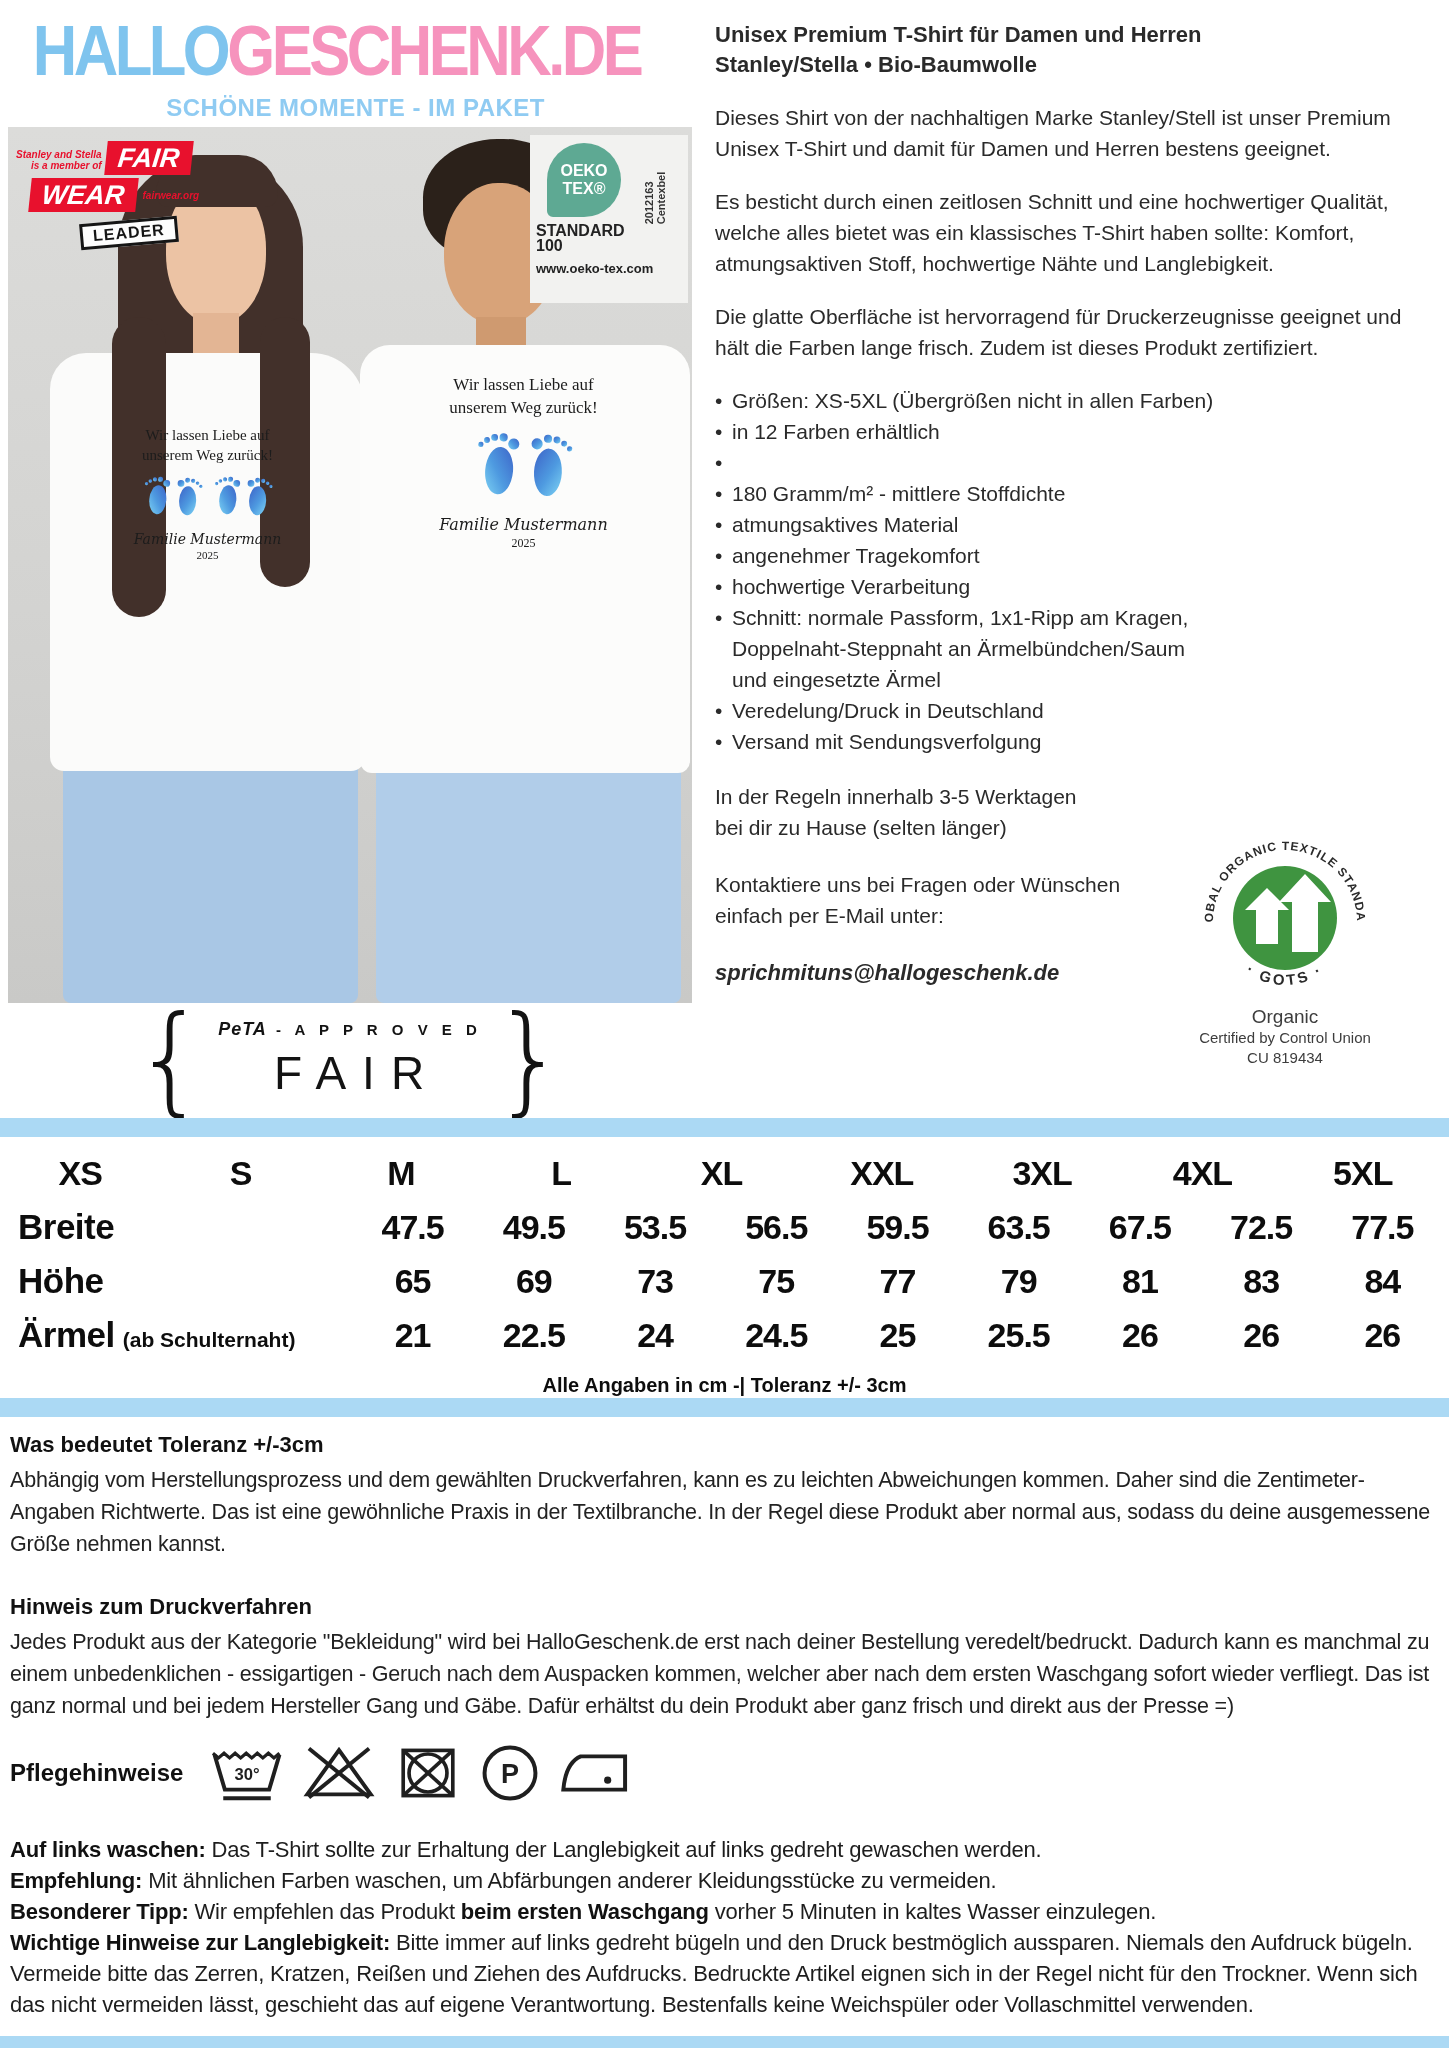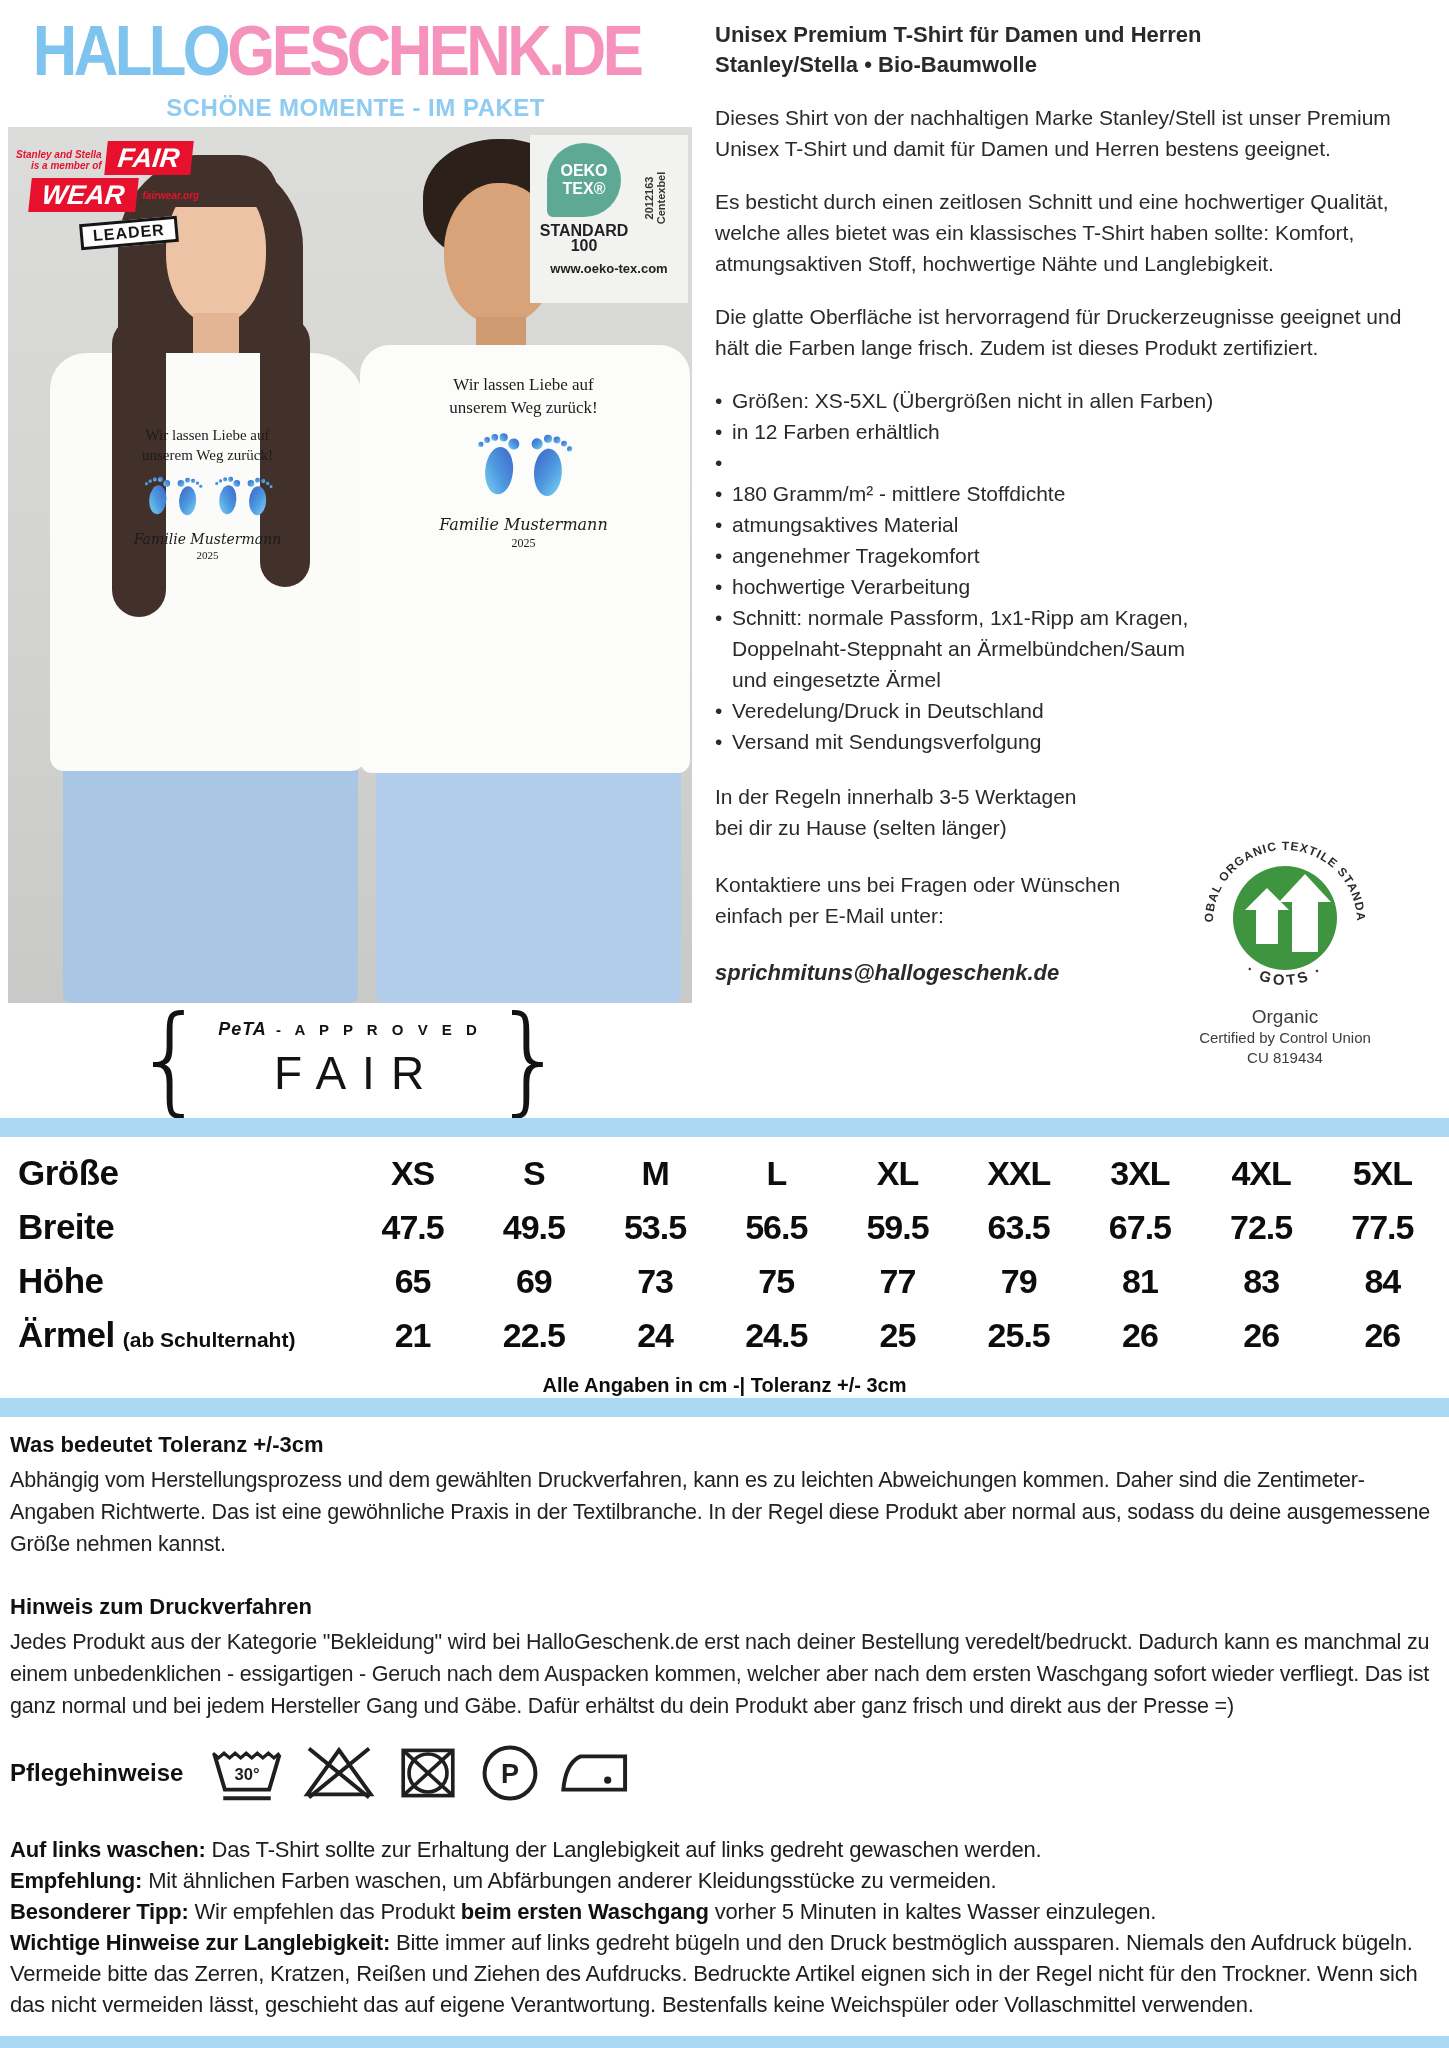--- a/index.html
+++ b/index.html
@@ -50,21 +50,21 @@
   .fw-row{display:flex;align-items:flex-end;}
   .fw-member{font-size:10px;font-weight:700;font-style:italic;text-align:right;line-height:11px;margin-right:4px;margin-bottom:4px;}
   .fw-block{background:#e8112d;color:#fff;font-weight:800;font-style:italic;font-size:27px;line-height:30px;padding:2px 12px;transform:skewX(-6deg);}
   .fw-row2{margin-top:3px;display:flex;align-items:center;}
   .fw-row2 .fw-block{margin-left:14px;}
   .fw-url{font-size:10px;font-weight:700;font-style:italic;margin-left:6px;}
   .fw-leader{display:inline-block;margin:8px 0 0 64px;border:3px solid #151515;background:#fdfdfd;color:#151515;
              font-weight:800;font-size:16px;letter-spacing:1px;padding:1px 10px;transform:rotate(-5deg);}
 
   
-  .oeko{position:absolute;right:4px;top:8px;width:158px;height:168px;background:#f2f2f0;padding:8px 6px 6px;text-align:center;}
+  .oeko{position:absolute;right:4px;top:8px;width:158px;height:168px;background:#f2f2f0;padding:8px 6px 6px;}
   .oeko-inner{display:flex;}
   .oeko-left{width:96px;}
   .oeko-seal{width:74px;height:74px;margin:0 auto;background:#5ea993;border-radius:50% 50% 50% 6px;color:#fff;font-weight:700;
              font-size:16px;line-height:18px;display:flex;flex-direction:column;align-items:center;justify-content:center;}
   .oeko-standard{margin-top:6px;font-weight:700;font-size:16px;line-height:15px;color:#222;}
   .oeko-cert{width:46px;display:flex;align-items:center;justify-content:center;}
   .oeko-cert-inner{transform:rotate(-90deg);white-space:nowrap;font-weight:700;font-size:11px;color:#333;line-height:12px;}
   .oeko-url{margin-top:8px;font-weight:700;font-size:13px;color:#222;}
 
   
@@ -316,24 +316,20 @@
       </div>
       <div class="peta-vegan">FAIR</div>
     </div>
     <div class="peta-brace">}</div>
   </div>
 
   <div class="bar bar1"></div>
 
   <div class="size-table">
     <div class="st-row">
-      <div class="st-label">
-          <span>Größe</span>
-          <span class="st-suffix"></span>
-        </div>
       <div class="st-vals">
         <span>XS</span>
         <span>S</span>
         <span>M</span>
         <span>L</span>
         <span>XL</span>
         <span>XXL</span>
         <span>3XL</span>
         <span>4XL</span>
         <span>5XL</span>

